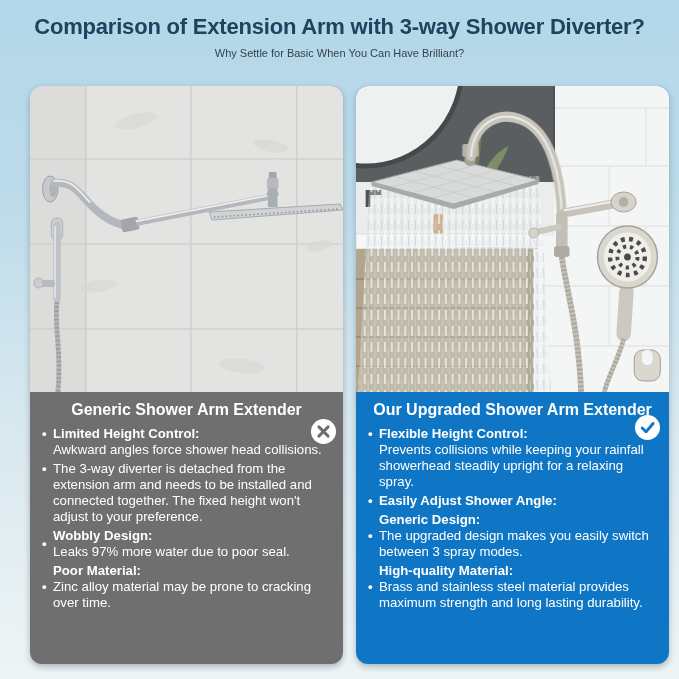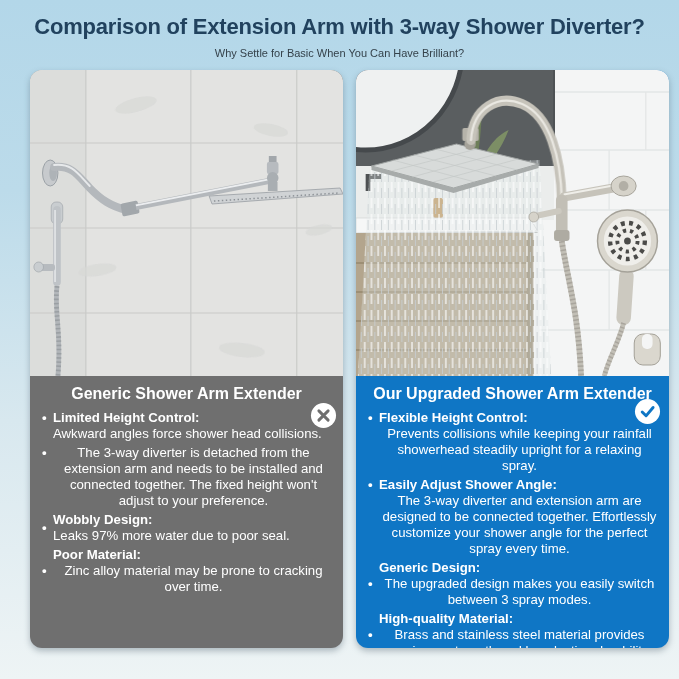--- a/index.html
+++ b/index.html
@@ -3,39 +3,39 @@
 <meta charset="utf-8">
 <style>
   * { margin:0; padding:0; box-sizing:border-box; }
   html,body { width:679px; height:679px; }
   body { font-family:"Liberation Sans", sans-serif; }
   .stage { position:relative; width:679px; height:679px; overflow:hidden;
            background:linear-gradient(180deg,#b3d7e9 0%,#bcdbea 28%,#d8e8ef 62%,#eef4f5 100%); }
   .hero { padding-top:14px; text-align:center; }
   .title { font-size:22px; font-weight:700; color:#21425e; letter-spacing:-0.2px; }
   .subtitle { margin-top:7px; font-size:11px; color:#35424b; }
-  .cards { position:absolute; left:10px; top:70px; width:659px; height:578px; display:flex; gap:13px;padding-left:20px; }
+  .cards { position:absolute; left:10px; top:86px; width:659px; height:578px; display:flex; gap:13px;padding-left:20px; }
   .card { flex:1; border-radius:12px; overflow:hidden; display:flex; flex-direction:column;
           box-shadow:0 3px 6px rgba(55,75,88,0.35); }
   .card-left  { background:#6f6f6f; }
   .card-right { background:#0f76c5; }
   .photo { height:306px; flex:none; }
   .photo svg { display:block; width:100%; height:100%; }
   .panel { position:relative; flex:1; color:#ffffff; }
   .panel-title { text-align:center; font-weight:700; font-size:16px; padding-top:9px; }
   .verdict { position:absolute; width:27px; height:27px; }
   .card-left  .verdict { right:6px; top:26px; }
   .card-right .verdict { right:8px; top:22px; }
   .items { list-style:none; padding:7px 9px 0 12px; }
   .item { display:flex; margin-bottom:3px; font-size:13.2px; line-height:1.21; }
   .item.top    { align-items:flex-start; }
   .item.center { align-items:center; }
   .bullet { width:11px; flex:none; font-weight:700; }
   .i-title { display:block; font-weight:700; }
-  .i-desc  { display:block;text-align:center; }
+  .i-desc  { display:block; }
 </style>
 </head>
 <body>
 
 <div class="stage">
 
   <header class="hero">
     <h1 class="title">Comparison of Extension Arm with 3-way Shower Diverter?</h1>
     <div class="subtitle">Why Settle for Basic When You Can Have Brilliant?</div>
   </header>
@@ -228,21 +228,20 @@
             <span class="bullet">•</span>
             <span class="body">
                 <span class="i-title">Flexible Height Control:</span>
                 <span class="i-desc">Prevents collisions while keeping your rainfall showerhead steadily upright for a relaxing spray.</span>
               </span>
           </li>
           <li class="item top">
             <span class="bullet">•</span>
             <span class="body">
                 <span class="i-title">Easily Adjust Shower Angle:</span>
-                <span class="i-desc">The 3-way diverter and extension arm are designed to be connected together. Effortlessly customize your shower angle for the perfect spray every time.</span>
               </span>
           </li>
           <li class="item center">
             <span class="bullet">•</span>
             <span class="body">
                 <span class="i-title">Generic Design:</span>
                 <span class="i-desc">The upgraded design makes you easily switch between 3 spray modes.</span>
               </span>
           </li>
           <li class="item center">

